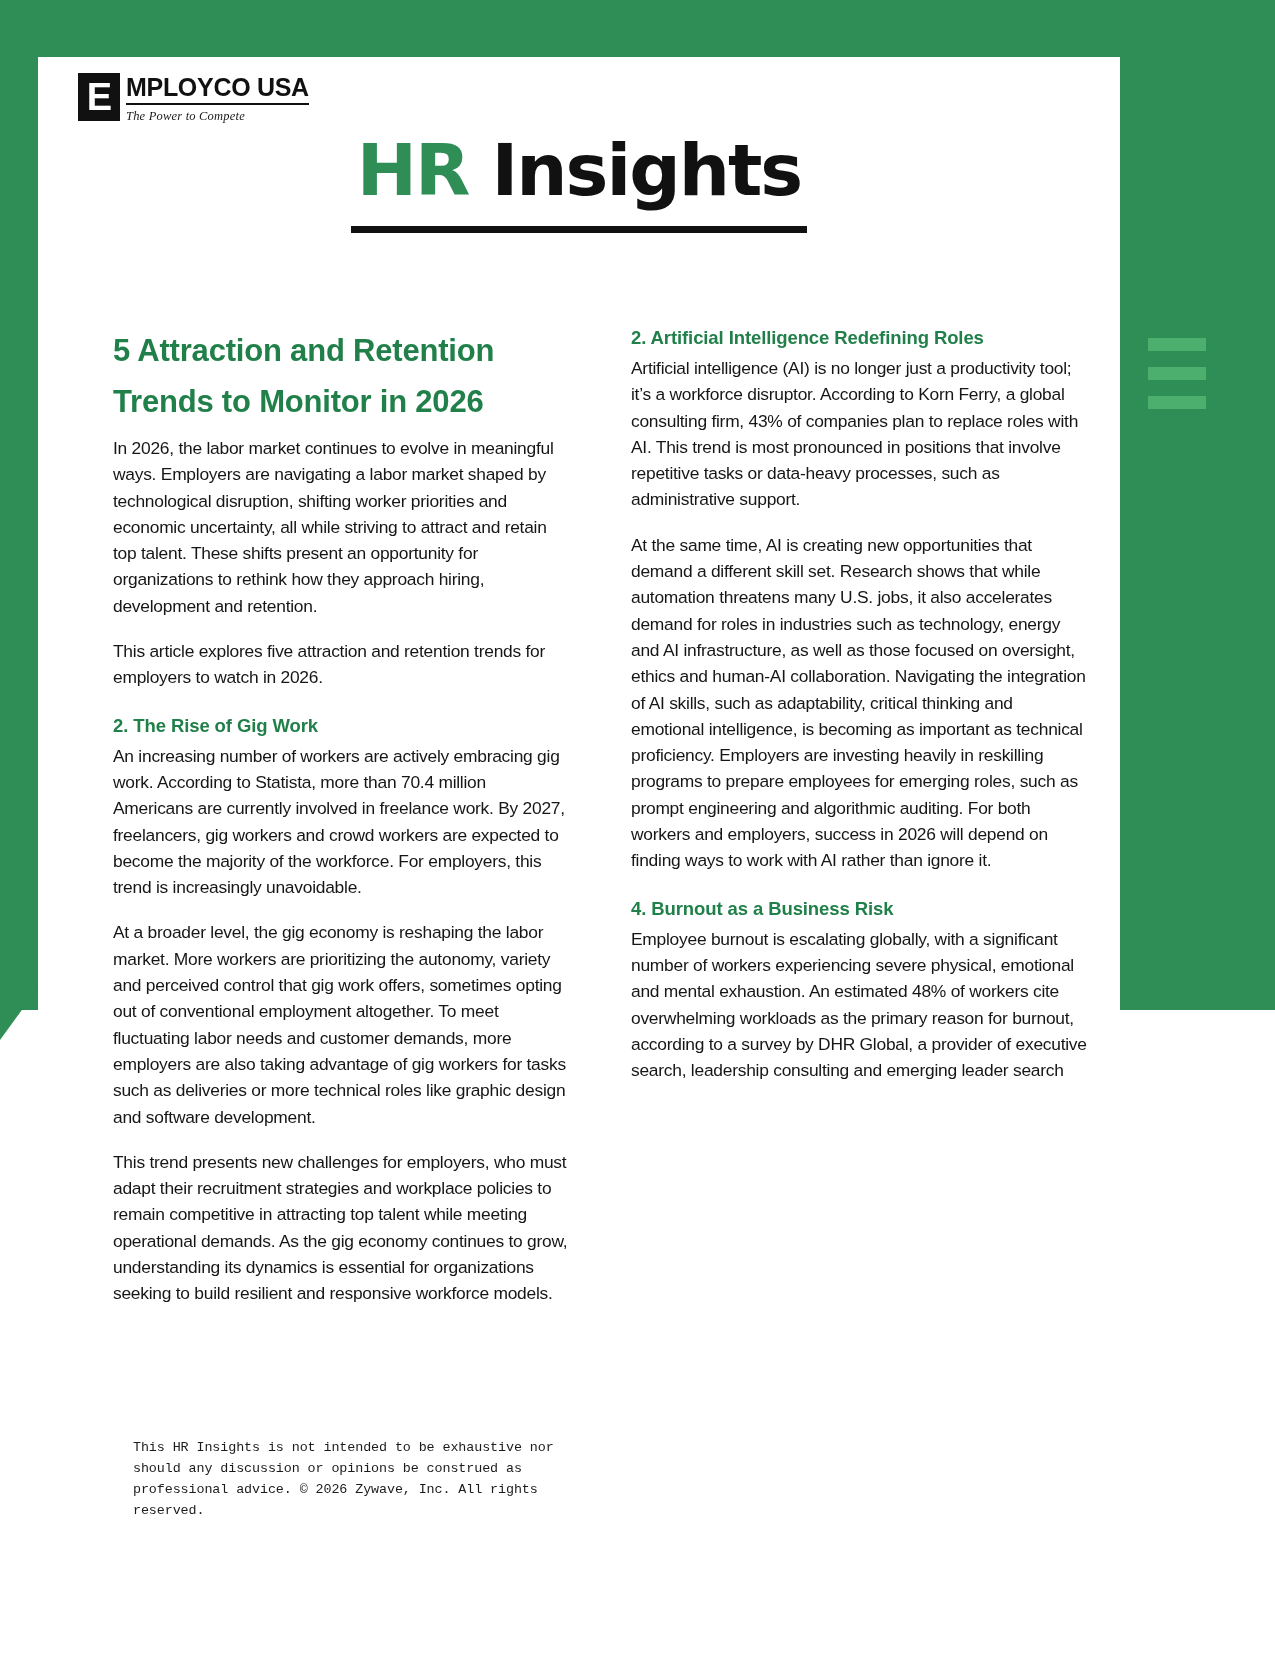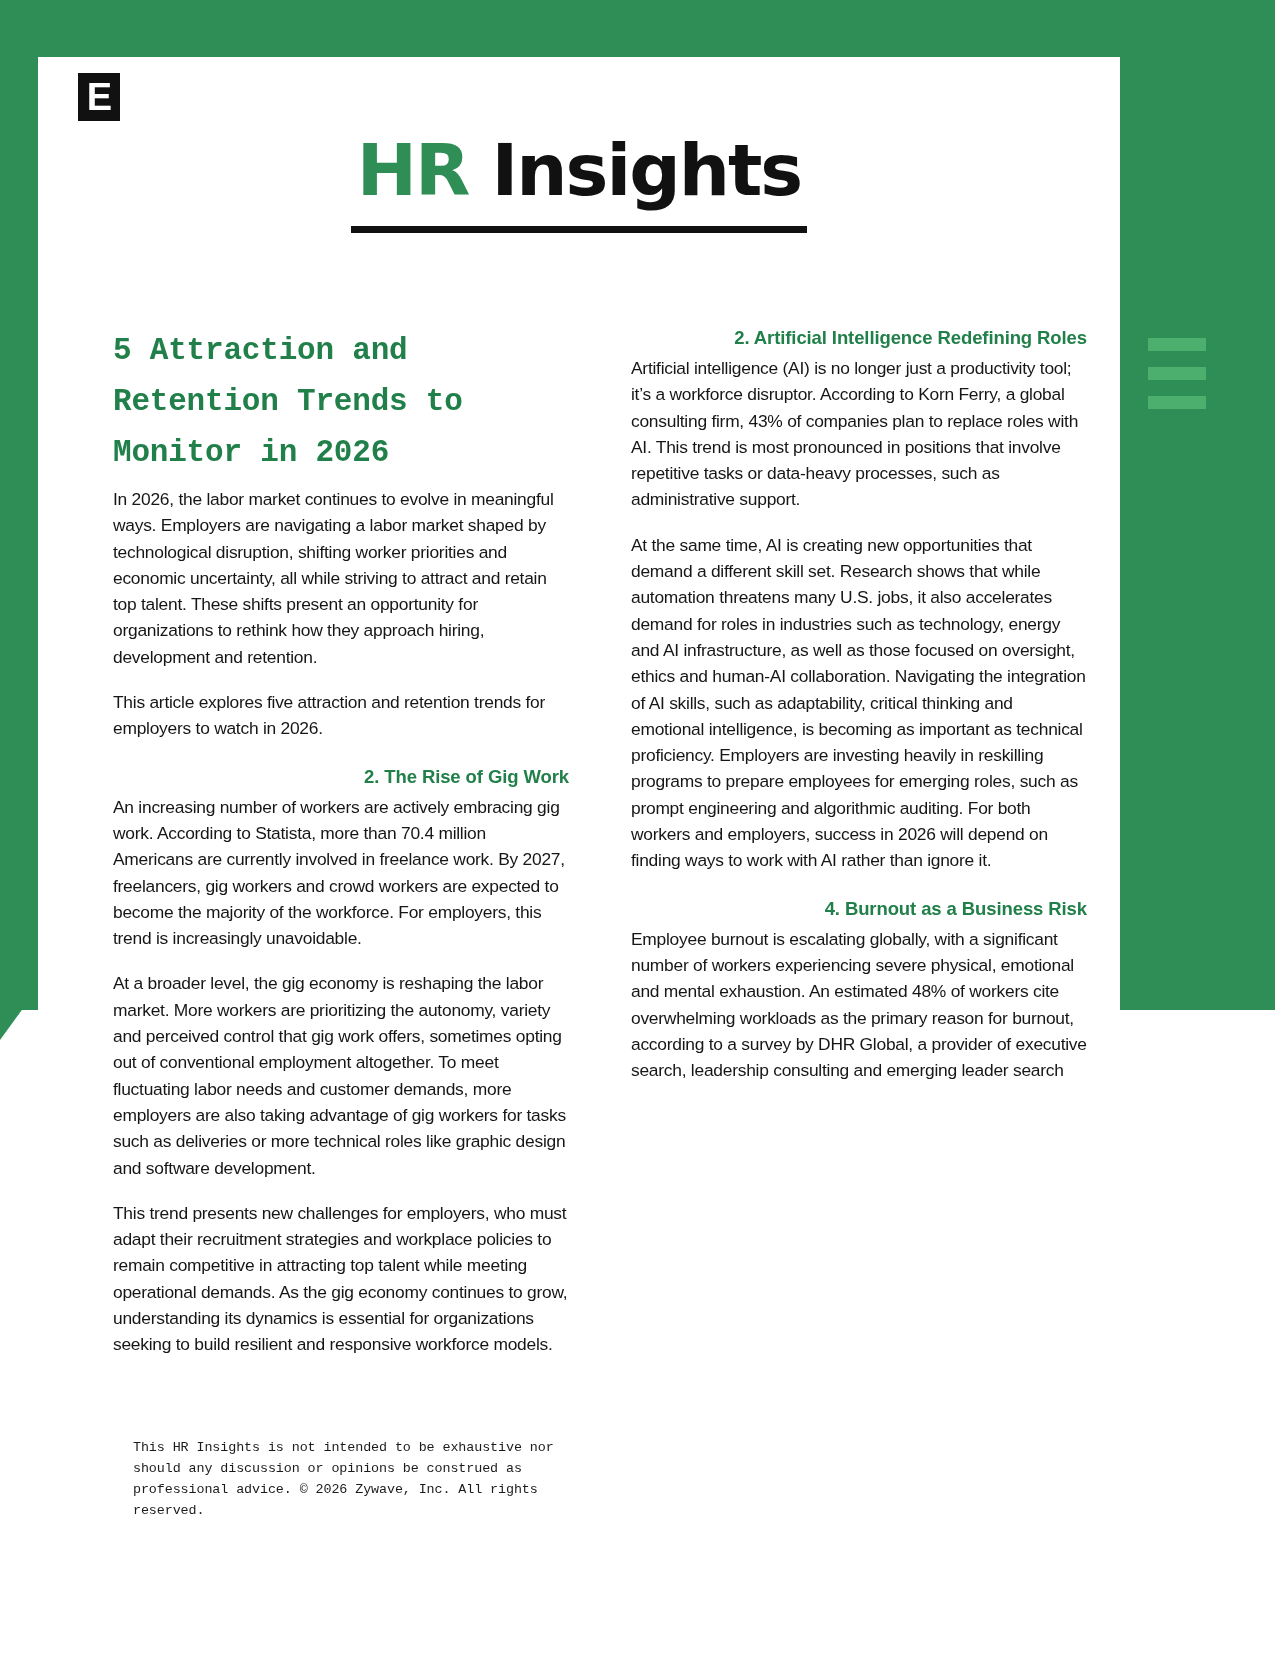--- a/index.html
+++ b/index.html
@@ -158,36 +158,35 @@
     width: 975px;
     display: flex;
     gap: 62px;
   }
   .col {
     width: 456px;
   }
 
   h1.article-title {
     margin: 0 0 8px 0;
-    font-family: Liberation Mono, monospace;
+    font-family: Liberation Sans, sans-serif;
     font-weight: bold;
     font-size: 31px;
     line-height: 51px;
     color: #21804a;
     letter-spacing: -0.2px;
   }
   h2.section-head {
     margin: 22px 0 3px 0;
     font-family: "Liberation Sans", sans-serif;
     font-weight: bold;
     font-size: 18.5px;
     line-height: 26px;
     color: #21804a;
     letter-spacing: -0.1px;
-    text-align: right;
   }
   .col.right h2.section-head:first-child {
     margin-top: 0;
   }
   p.body {
     margin: 4px 0 19px 0;
     font-family: "Liberation Sans", sans-serif;
     font-size: 17.4px;
     line-height: 26.3px;
     color: #161616;
@@ -220,20 +219,24 @@
   <div class="right-green-col"></div>
 
   <div class="deco-bars">
     <div class="deco-bar"></div>
     <div class="deco-bar"></div>
     <div class="deco-bar"></div>
   </div>
 
   <div class="logo">
     <div class="logo-mark">E</div>
+    <div class="logo-text">
+      <div class="logo-name">MPLOYCO USA</div>
+      <div class="logo-tag">The Power to Compete</div>
+    </div>
   </div>
 
   <div class="masthead">
     <div class="masthead-title">
       <span class="hr">HR</span><span> Insights</span>
     </div>
   </div>
 
   <div class="columns">
 

